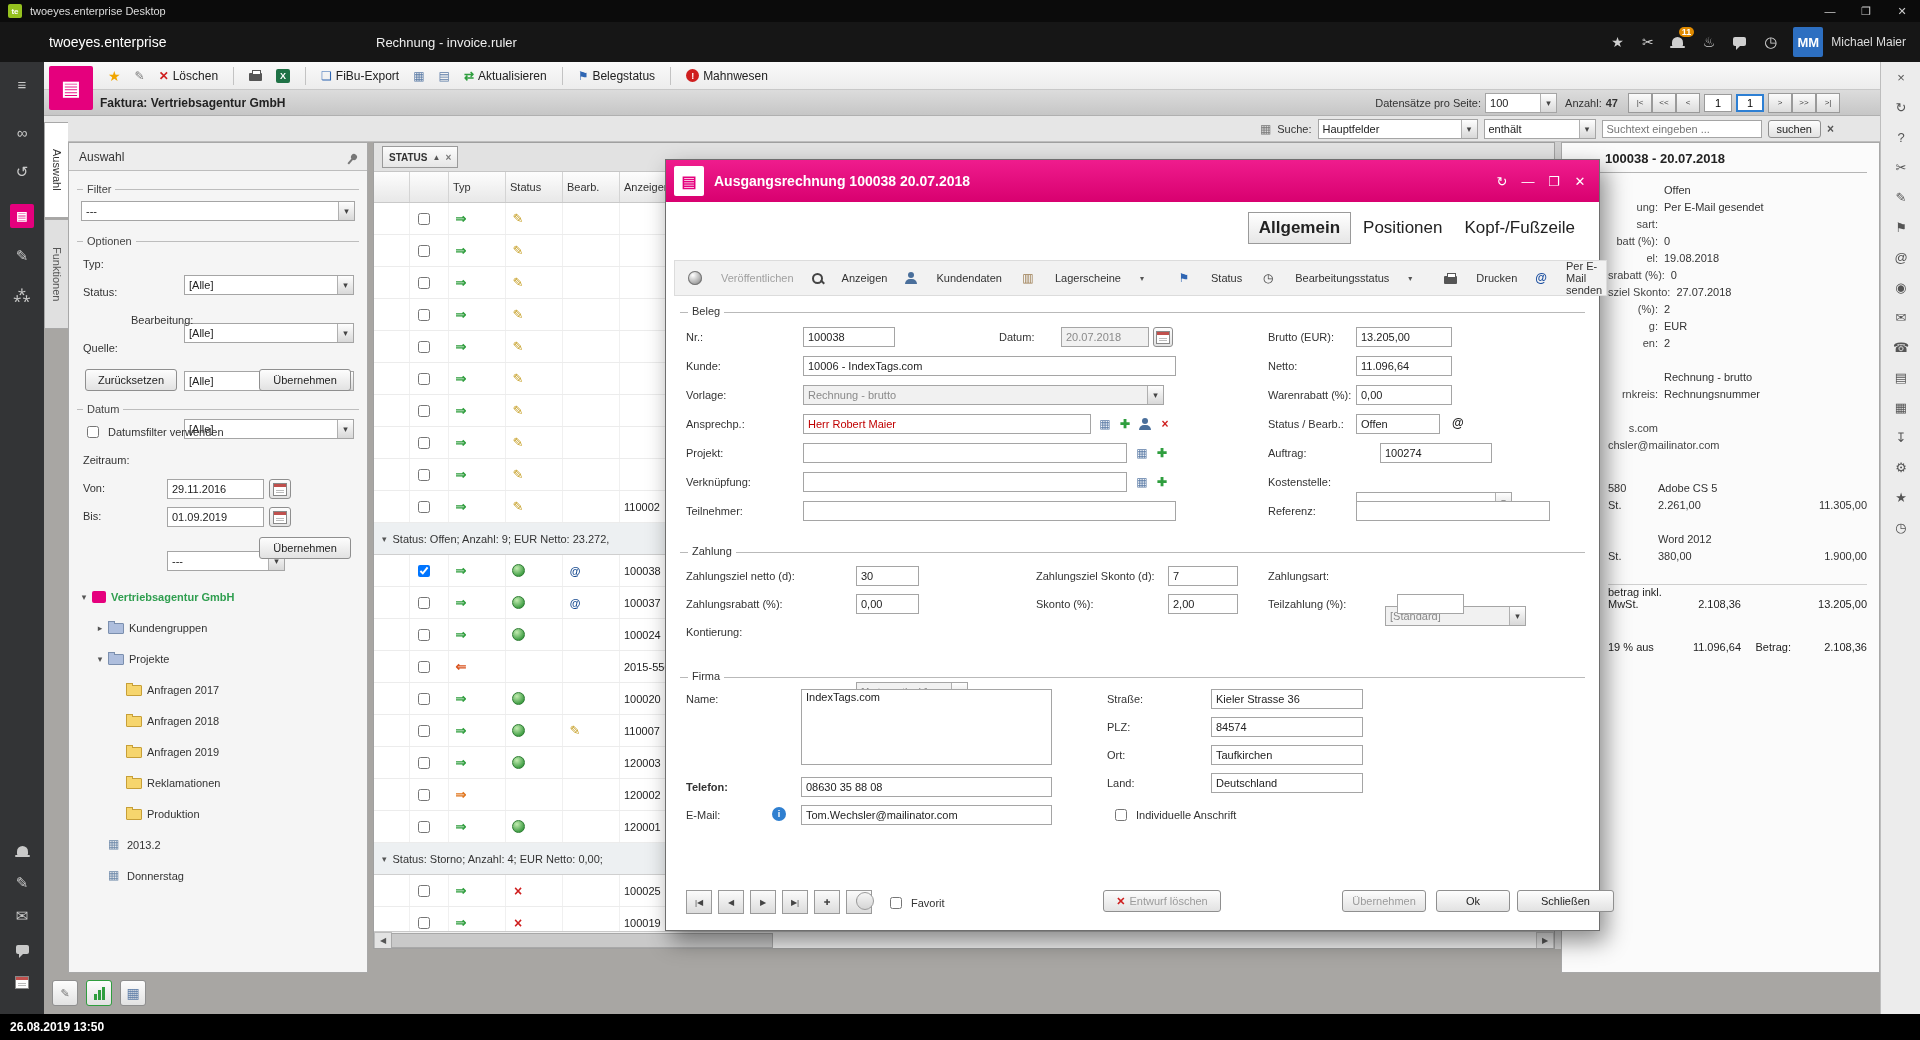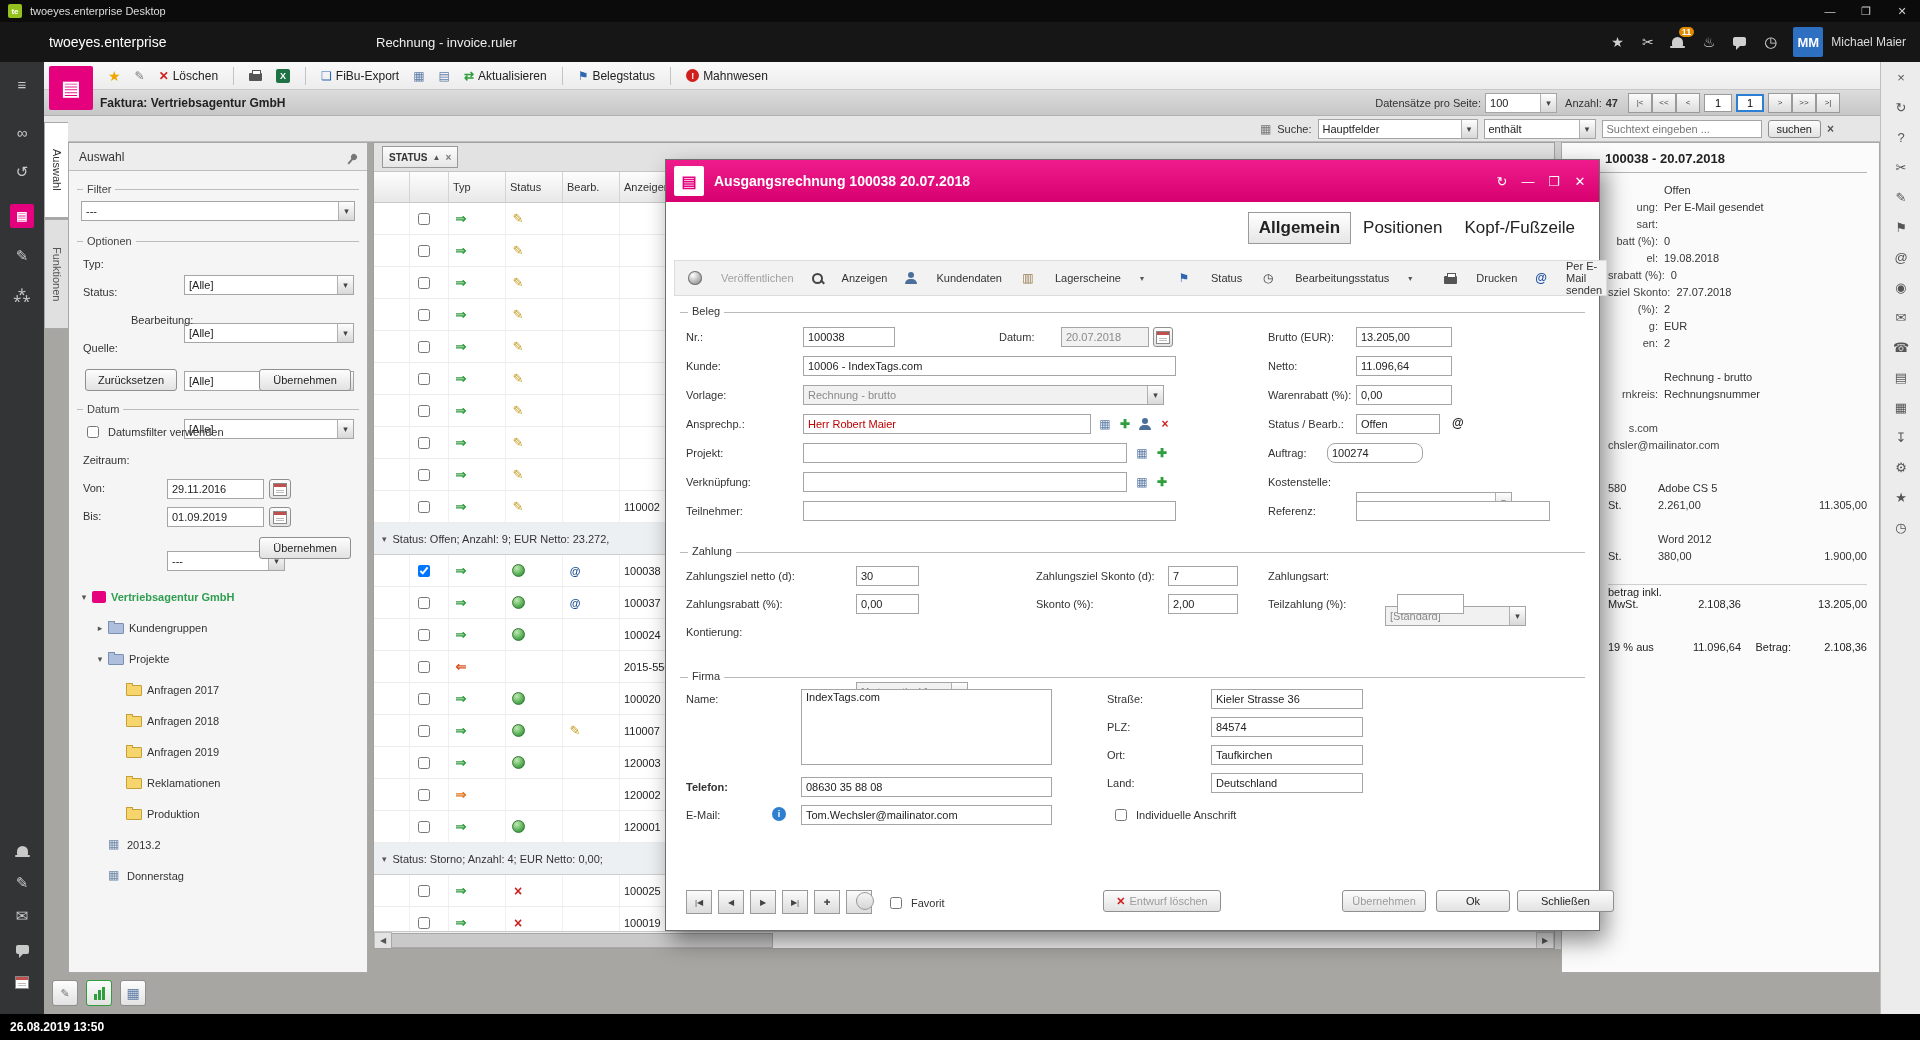--- a/index.html
+++ b/index.html
@@ -1126,21 +1126,21 @@
     <span class="r mini" style="left:491px;top:256px;color:#cf1f1f;font-weight:bold;">×</span>
     <span class="r lbl" style="left:602px;top:258px;">Status / Bearb.:</span>
     <input class="inp r" style="left: 690px; top: 254px; width: 84px;" value="Offen">
     <span class="r" style="left:786px;top:256px;font-weight:bold;color:#222;">@</span>
 
     <span class="r lbl" style="left:20px;top:287px;">Projekt:</span>
     <input class="inp r" style="left: 137px; top: 283px; width: 324px;">
     <span class="r mini" style="left:468px;top:285px;color:#5b7ba6;">▦</span>
     <span class="r mini" style="left:488px;top:285px;color:#2f9e3e;font-weight:bold;">✚</span>
     <span class="r lbl" style="left:602px;top:287px;">Auftrag:</span>
-    <input class="inp r" style="left: 661px; top: 283px; width: 96px; border-radius: 8px;" value="100274">
+    <input class="inp r" style="left: 714px; top: 283px; width: 112px;" value="100274">
 
     <span class="r lbl" style="left:20px;top:316px;">Verknüpfung:</span>
     <input class="inp r" style="left: 137px; top: 312px; width: 324px;">
     <span class="r mini" style="left:468px;top:314px;color:#5b7ba6;">▦</span>
     <span class="r mini" style="left:488px;top:314px;color:#2f9e3e;font-weight:bold;">✚</span>
     <span class="r lbl" style="left:602px;top:316px;">Kostenstelle:</span>
     <div class="sel r" style="left:690px;top:312px;width:156px;">
         <span></span>
       </div>
 

